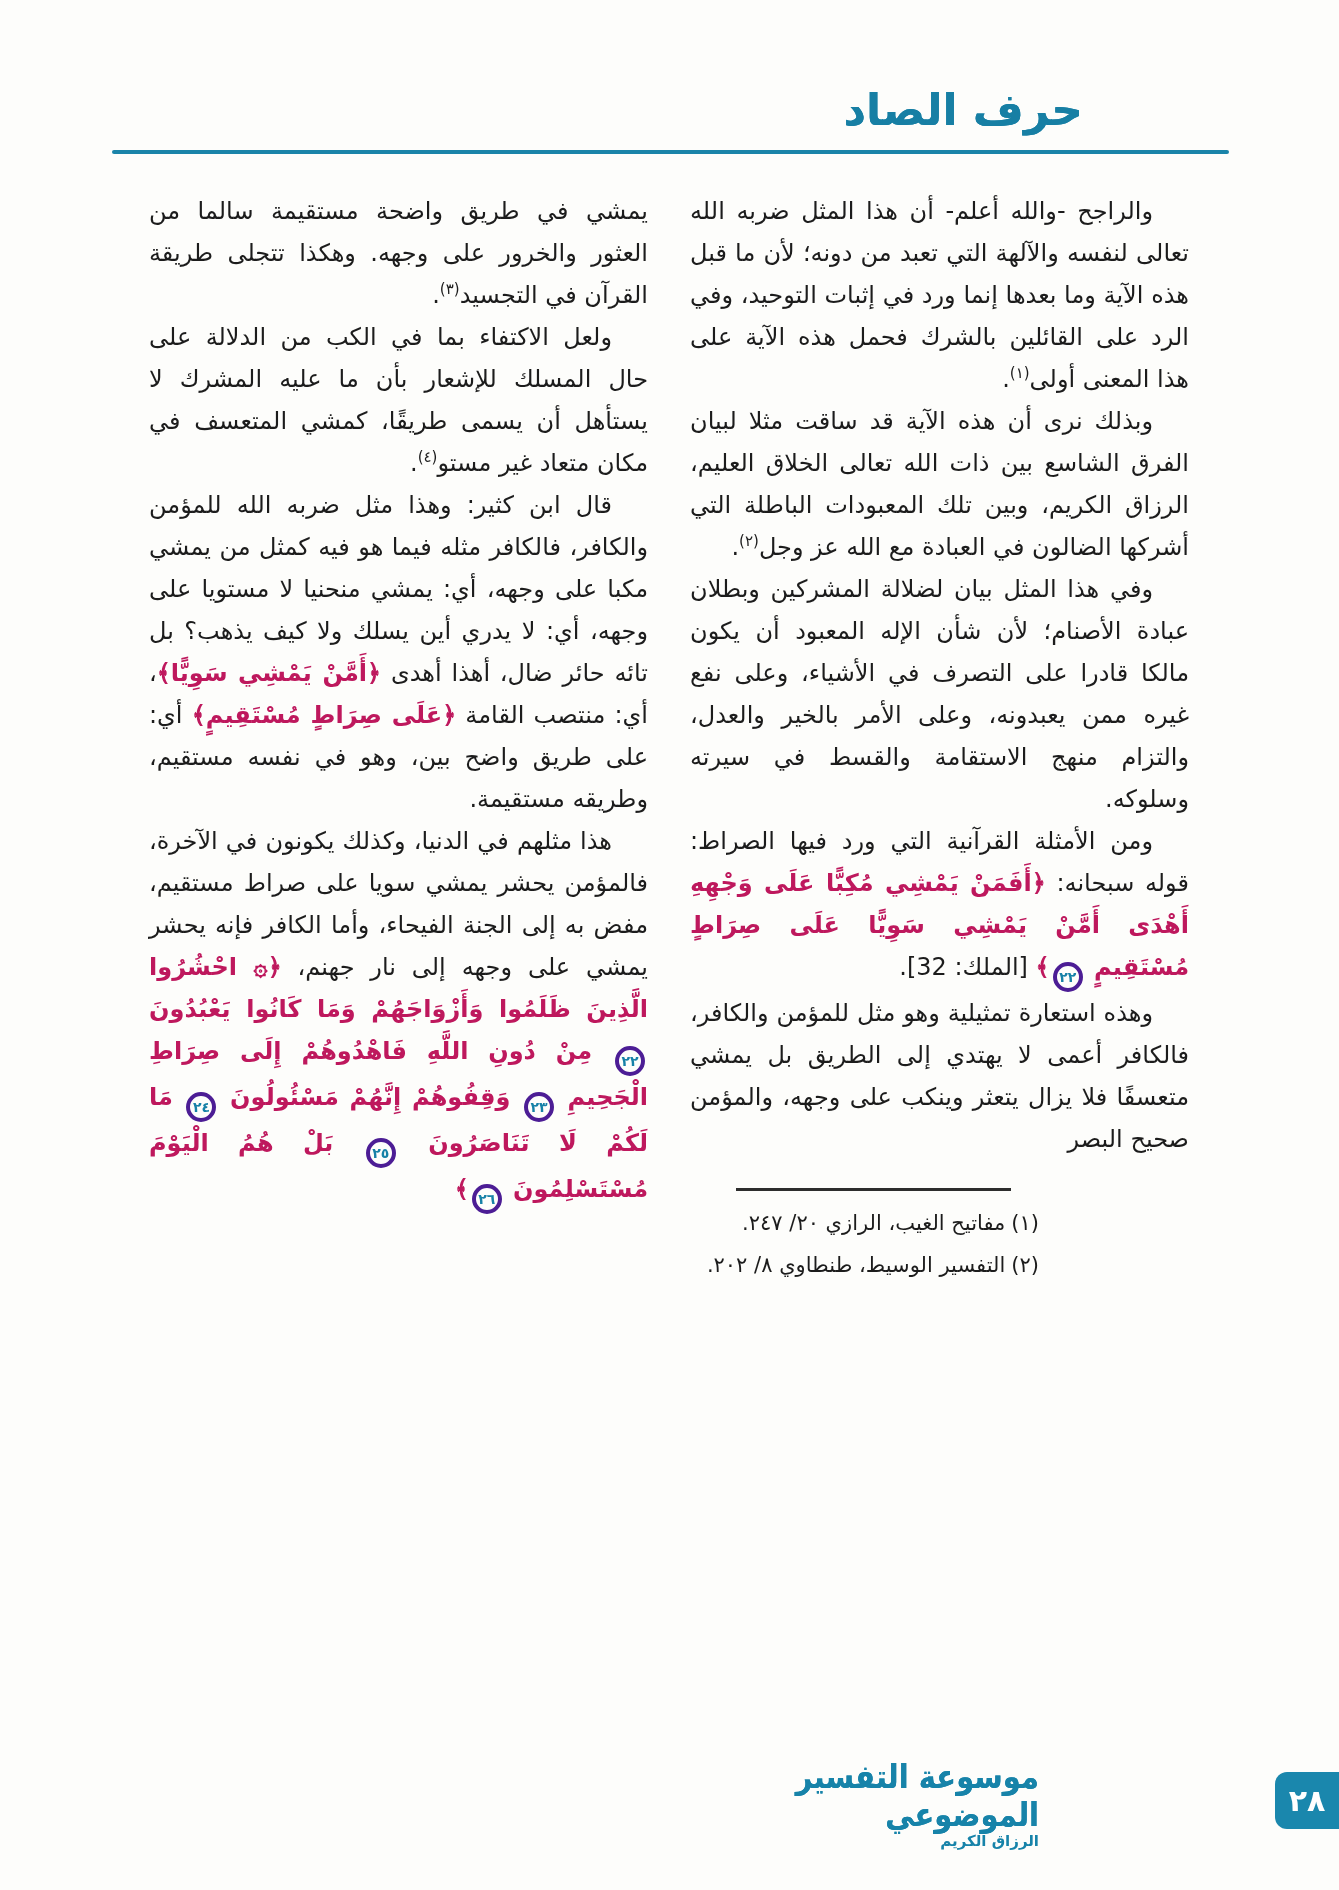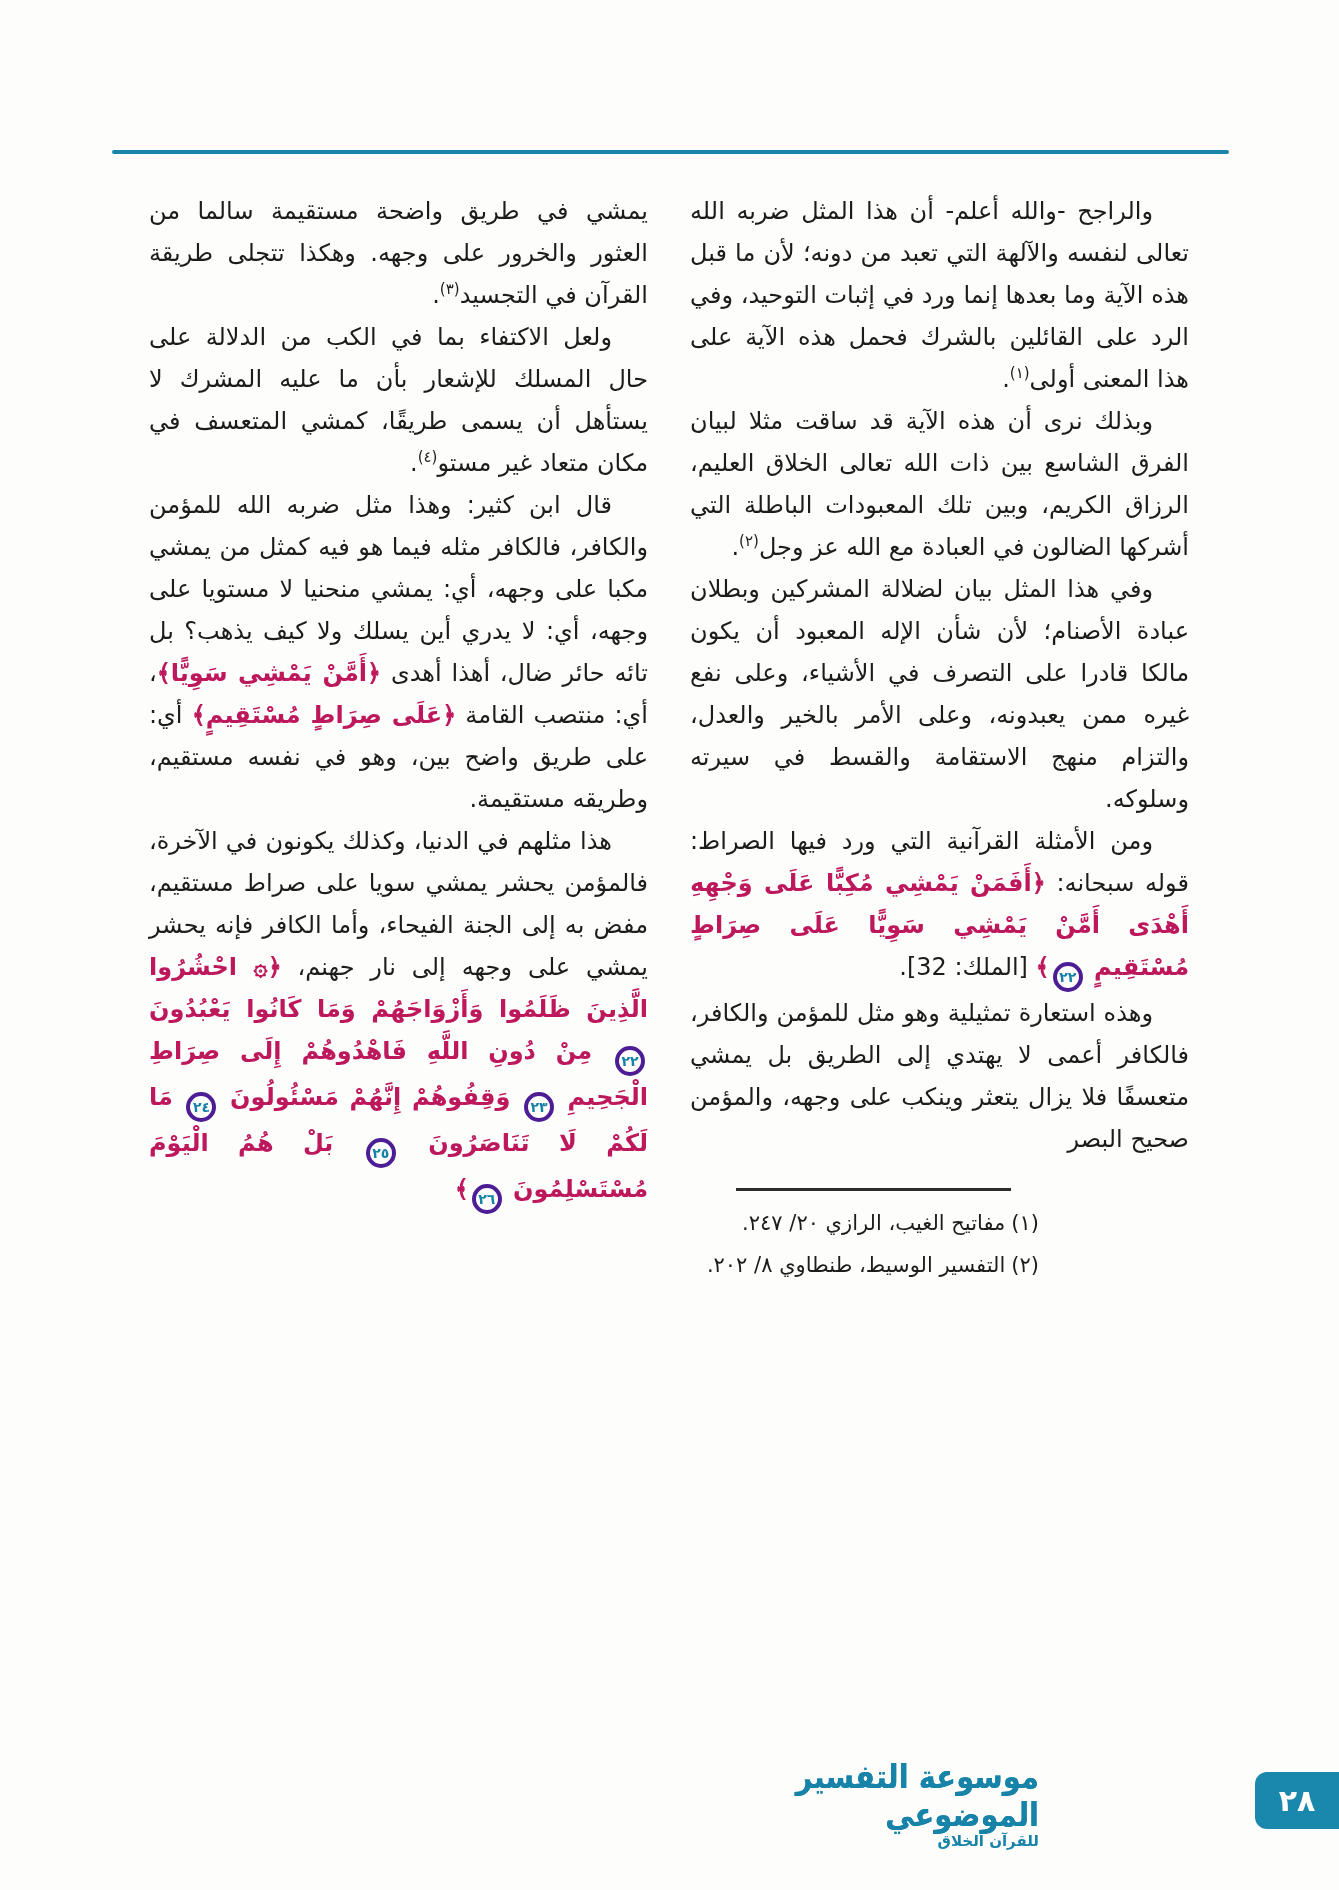--- a/index.html
+++ b/index.html
@@ -61,31 +61,32 @@
 
   
   .footer-logo {
     position:absolute; top:1762px; right:300px; width:280px;
     text-align:right; color:#1783a9;
   }
   .logo-line1 { font-size:29px; font-weight:bold; transform:scaleY(1.12); text-shadow:0 0 .6px #1783a9; }
   .logo-line2 { font-size:15px; font-weight:bold; margin-top:2px; }
 
   .page-number {
-    position:absolute; top:1772px; right:0; width:84px; height:57px;
+    position:absolute; top:1772px; right:0; width:64px; height:57px;
     background:#1a87ad; color:#ffffff; font-size:30px; font-weight:bold;
     display:flex; align-items:center; justify-content:center;
     border-radius:12px 0 0 12px;
   }
 </style>
 </head>
 <body>
 
 <div class="page">
 
+  <div class="chapter-title">حرف الصاد</div>
   <div class="header-rule"></div>
 
   <div class="columns">
 
     <div class="col col-right">
       <p class="para"><span>والراجح -والله أعلم- أن هذا المثل ضربه الله تعالى لنفسه والآلهة التي تعبد من دونه؛ لأن ما قبل هذه الآية وما بعدها إنما ورد في إثبات التوحيد، وفي الرد على القائلين بالشرك فحمل هذه الآية على هذا المعنى أولى</span><sup class="fnref">(١)</sup><span>.</span></p>
 
       <p class="para"><span>وبذلك نرى أن هذه الآية قد ساقت مثلا لبيان الفرق الشاسع بين ذات الله تعالى الخلاق العليم، الرزاق الكريم، وبين تلك المعبودات الباطلة التي أشركها الضالون في العبادة مع الله عز وجل</span><sup class="fnref">(٢)</sup><span>.</span></p>
 
       <p class="para"><span>وفي هذا المثل بيان لضلالة المشركين وبطلان عبادة الأصنام؛ لأن شأن الإله المعبود أن يكون مالكا قادرا على التصرف في الأشياء، وعلى نفع غيره ممن يعبدونه، وعلى الأمر بالخير والعدل، والتزام منهج الاستقامة والقسط في سيرته وسلوكه.</span></p>
@@ -108,17 +109,17 @@
 
       <p class="para"><span>قال ابن كثير: وهذا مثل ضربه الله للمؤمن والكافر، فالكافر مثله فيما هو فيه كمثل من يمشي مكبا على وجهه، أي: يمشي منحنيا لا مستويا على وجهه، أي: لا يدري أين يسلك ولا كيف يذهب؟ بل تائه حائر ضال، أهذا أهدى </span><span class="quran">﴿أَمَّنْ يَمْشِي سَوِيًّا﴾</span><span>، أي: منتصب القامة </span><span class="quran">﴿عَلَى صِرَاطٍ مُسْتَقِيمٍ﴾</span><span> أي: على طريق واضح بين، وهو في نفسه مستقيم، وطريقه مستقيمة.</span></p>
 
       <p class="para"><span>هذا مثلهم في الدنيا، وكذلك يكونون في الآخرة، فالمؤمن يحشر يمشي سويا على صراط مستقيم، مفض به إلى الجنة الفيحاء، وأما الكافر فإنه يحشر يمشي على وجهه إلى نار جهنم، </span><span class="quran">﴿۞ احْشُرُوا الَّذِينَ ظَلَمُوا وَأَزْوَاجَهُمْ وَمَا كَانُوا يَعْبُدُونَ </span><span class="ayah">٢٢</span><span class="quran"> مِنْ دُونِ اللَّهِ فَاهْدُوهُمْ إِلَى صِرَاطِ الْجَحِيمِ </span><span class="ayah">٢٣</span><span class="quran"> وَقِفُوهُمْ إِنَّهُمْ مَسْئُولُونَ </span><span class="ayah">٢٤</span><span class="quran"> مَا لَكُمْ لَا تَنَاصَرُونَ </span><span class="ayah">٢٥</span><span class="quran"> بَلْ هُمُ الْيَوْمَ مُسْتَسْلِمُونَ </span><span class="ayah">٢٦</span><span class="quran">﴾</span></p>
 
     </div>
   </div>
 
   <div class="footer-logo">
     <div class="logo-line1">موسوعة التفسير الموضوعي</div>
-    <div class="logo-line2">للقرآن الخلاق</div>
+    <div class="logo-line2">الرزاق الكريم</div>
   </div>
   <div class="page-number">٢٨</div>
 
 </div>
 
 </body></html>

